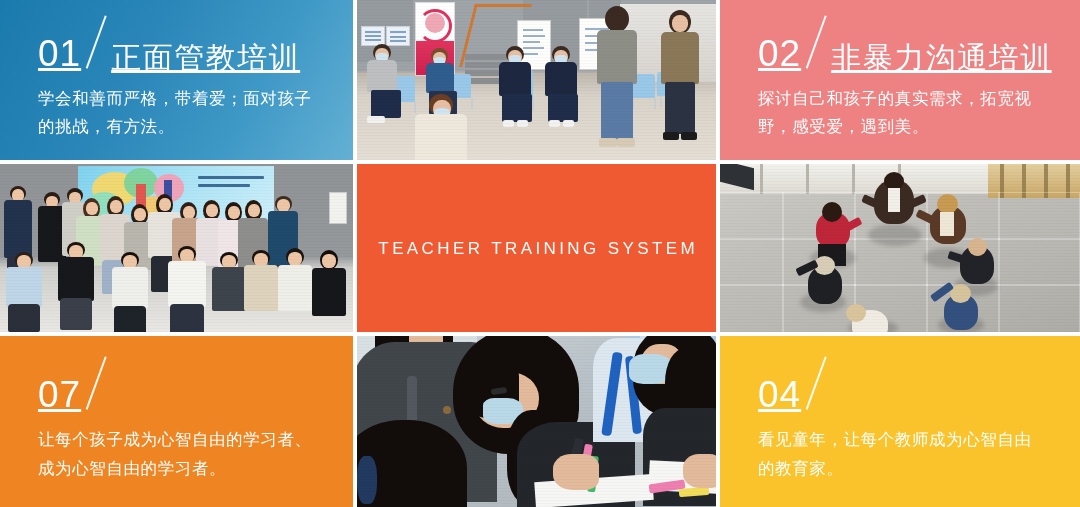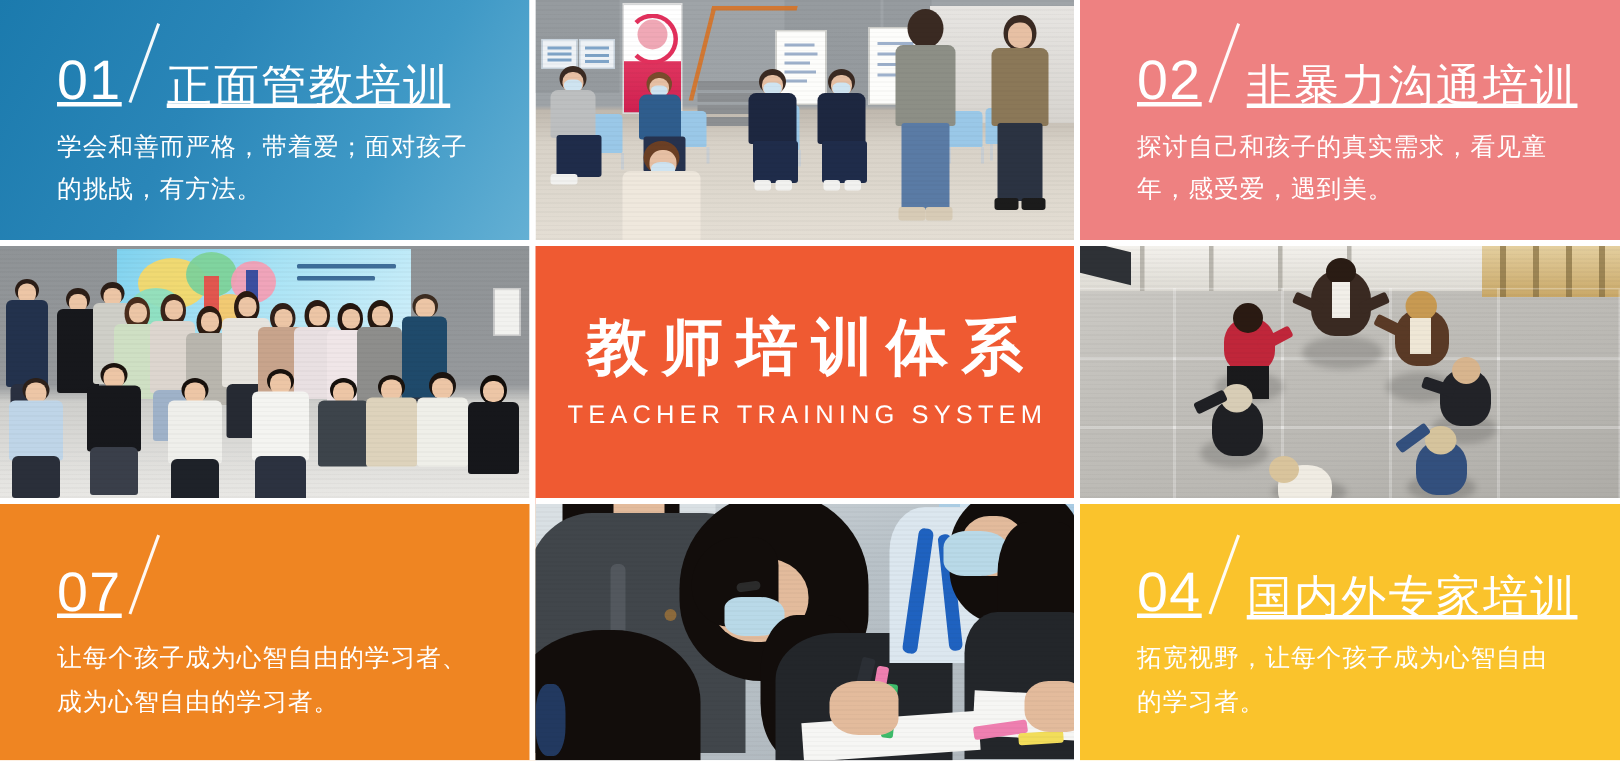--- a/index.html
+++ b/index.html
@@ -362,21 +362,21 @@
       <div class="noise"></div>
     </div>
   </div>
 
   <div class="cell gap-b tile-text tile-pink">
     <div class="headline">
       <span class="num">02</span>
       <span class="slash"></span>
       <span class="htitle">非暴力沟通培训</span>
     </div>
-    <div class="desc">探讨自己和孩子的真实需求，看见童年，感受爱，遇到美。</div>
+    <div class="desc">探讨自己和孩子的真实需求，拓宽视野，感受爱，遇到美。</div>
   </div>
 
   <div class="cell gap-r gap-b">
     <div class="photo pb-bg">
       <div class="pb-projector">
         <div class="pb-blob" style="left:14px;top:6px;width:46px;height:34px;background:#f6d96a;"></div>
         <div class="pb-blob" style="left:46px;top:2px;width:34px;height:30px;background:#7ed39a;"></div>
         <div class="pb-blob" style="left:76px;top:8px;width:30px;height:28px;background:#f3a0b6;"></div>
         <div class="pb-blob" style="left:8px;top:26px;width:36px;height:28px;background:#8fe0c0;"></div>
         <div class="pb-blob" style="left:62px;top:30px;width:26px;height:24px;background:#f5c86b;"></div>
@@ -496,21 +496,20 @@
       <div class="pb-p" style="left:312px;top:86px;width:34px;height:86px;">
         <div class="pb-h" style="left:8px;top:0;width:18px;height:20px;background:#120d0a"></div>
         <div class="pb-f" style="left:10px;top:4px;width:14px;height:14px;"></div>
         <div class="pb-t" style="position:absolute;left:0;top:18px;width:34px;height:48px;background:#16171b;"></div>
       </div>
       <div class="noise"></div>
     </div>
   </div>
 
   <div class="cell gap-r gap-b tile-center">
-    <div class="center-cn">教师培训体系</div>
     <div class="center-en">TEACHER TRAINING SYSTEM</div>
   </div>
 
   <div class="cell gap-b">
     <div class="photo pc-bg">
       <div class="pc-win"></div>
       <div class="pc-winbar" style="left:40px"></div>
       <div class="pc-winbar" style="left:86px"></div>
       <div class="pc-winbar" style="left:132px"></div>
       <div class="pc-winbar" style="left:178px"></div>
@@ -643,18 +642,17 @@
       <div class="pd-skin" style="left:196px;top:118px;width:46px;height:36px;border-radius:40% 34% 30% 42%;"></div>
       <div class="pd-skin" style="left:326px;top:118px;width:40px;height:34px;border-radius:40% 34% 30% 42%;"></div>
       <div class="noise"></div>
     </div>
   </div>
 
   <div class="cell tile-text tile-yellow">
     <div class="headline">
       <span class="num">04</span>
       <span class="slash"></span>
-      <span class="htitle">国内外专家培训</span>
-    </div>
-    <div class="desc">拓宽视野，让每个孩子成为心智自由的学习者。</div>
+    </div>
+    <div class="desc">看见童年，让每个教师成为心智自由的教育家。</div>
   </div>
 
 </div>
 
 </body></html>

